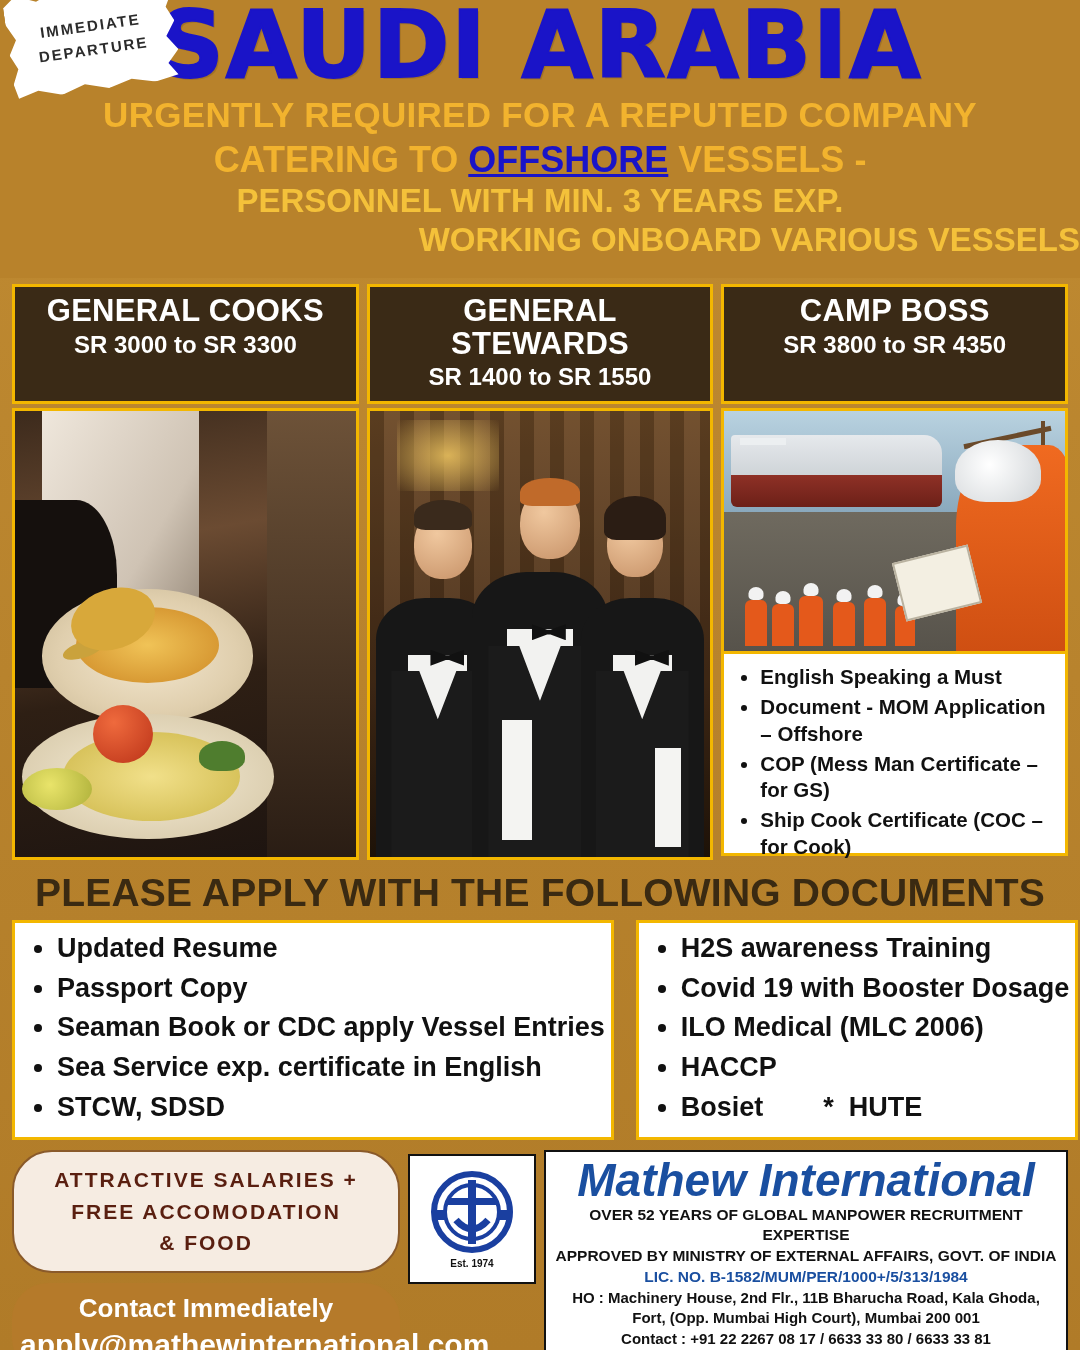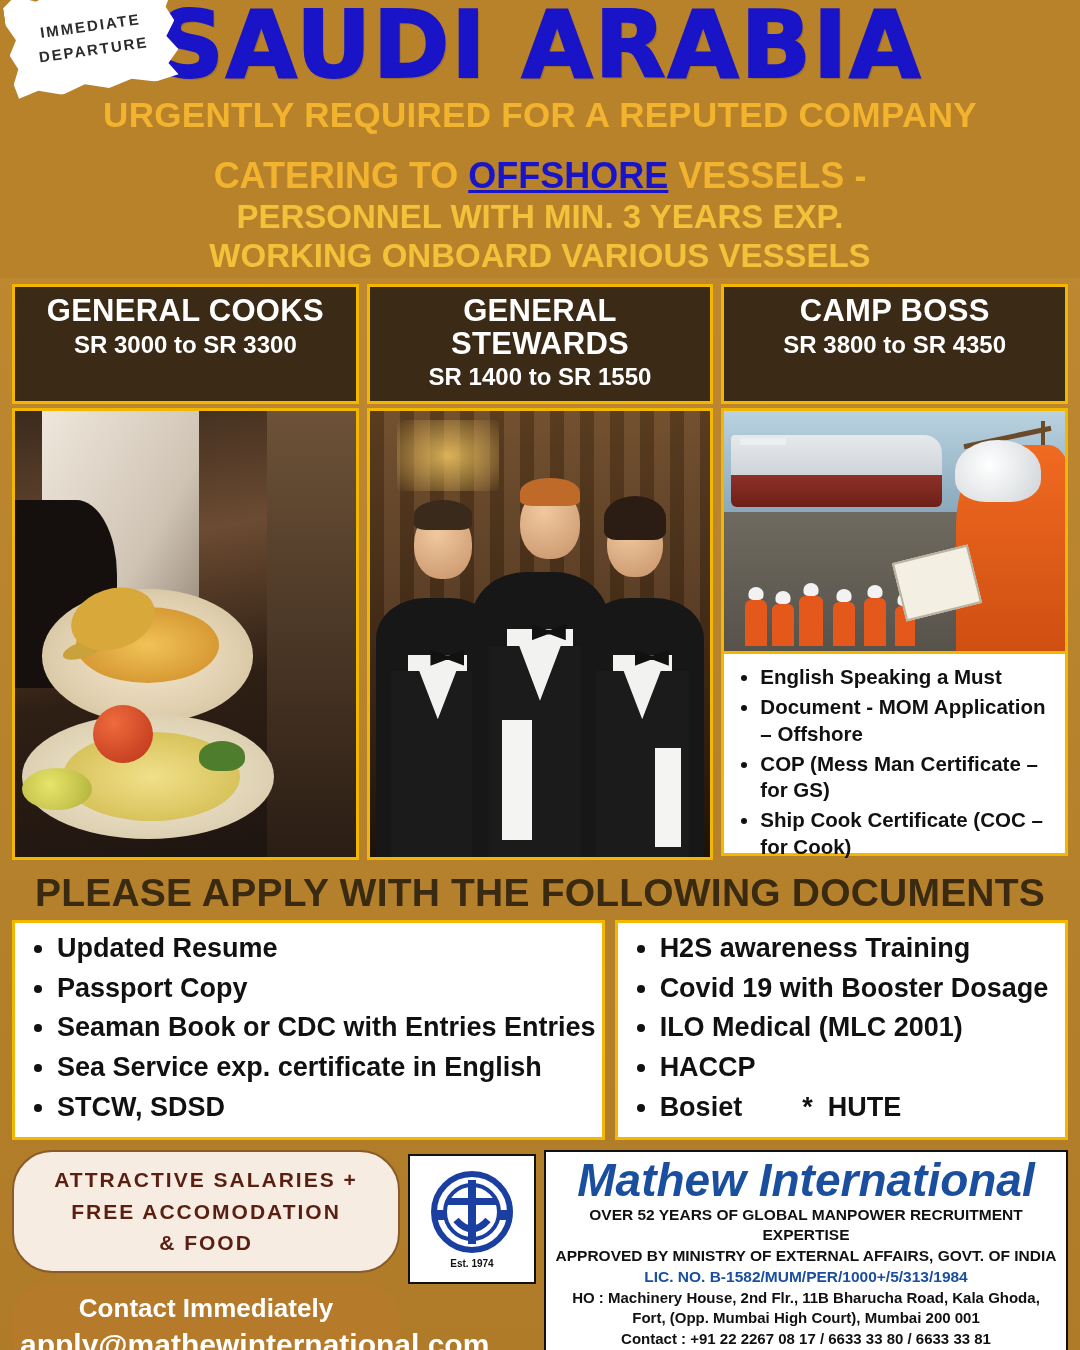--- a/index.html
+++ b/index.html
@@ -50,38 +50,39 @@
     font-weight: bold;
     color: #f2b32e;
     letter-spacing: 0.3px;
     line-height: 1.12;
   }
   .sub2 {
     font-size: 36px;
     font-weight: bold;
     color: #f2b32e;
     line-height: 1.15;
-    margin-top: 20px;
+    margin-top: 4px;
   }
   .sub2 .offshore {
     color: #1a14c8;
     text-decoration: underline;
   }
   .sub3 {
     font-size: 33px;
     font-weight: bold;
     color: #f4c13a;
     line-height: 1.18;
     margin-top: 2px;
   }
   .sub4 {
     font-size: 33px;
     font-weight: bold;
     color: #f4c13a;
     line-height: 1.18;
+    text-align: right;
   }
 
   
   .badge {
     position: absolute;
     left: 8px;
     top: -14px;
     width: 168px;
     height: 104px;
     background: #ffffff;
@@ -312,21 +313,21 @@
   .docs-title {
     text-align: center;
     font-size: 39px;
     font-weight: bold;
     color: #3a2a12;
     letter-spacing: 0.2px;
     padding: 7px 0 5px;
   }
   .docs {
     display: flex;
-    gap: 10px;
+    gap: 22px;
     padding: 0 12px;
   }
   .docs-col {
     flex: 1;
     background: #ffffff;
     border: 3px solid #f3b700;
     padding: 8px 6px 8px 2px;
     box-sizing: border-box;
     min-height: 196px;
   }
@@ -531,30 +532,30 @@
       </div>
     </div>
   </div>
 
   <div class="docs-title">PLEASE APPLY WITH THE FOLLOWING DOCUMENTS</div>
   <div class="docs">
     <div class="docs-col">
       <ul>
         <li>Updated Resume</li>
         <li>Passport Copy</li>
-        <li>Seaman Book or CDC with Entries Entries</li>
+        <li>Seaman Book or CDC apply Vessel Entries</li>
         <li>Sea Service exp. certificate in English</li>
         <li>STCW, SDSD</li>
       </ul>
     </div>
     <div class="docs-col">
       <ul>
         <li>H2S awareness Training</li>
         <li>Covid 19 with Booster Dosage</li>
-        <li>ILO Medical (MLC 2001)</li>
+        <li>ILO Medical (MLC 2006)</li>
         <li>HACCP</li>
         <li>Bosiet        *  HUTE</li>
       </ul>
     </div>
   </div>
 
   <div class="footer">
     <div class="footer-left">
       <div class="salary-pill" style="white-space:pre-line;">ATTRACTIVE SALARIES +
 FREE ACCOMODATION

